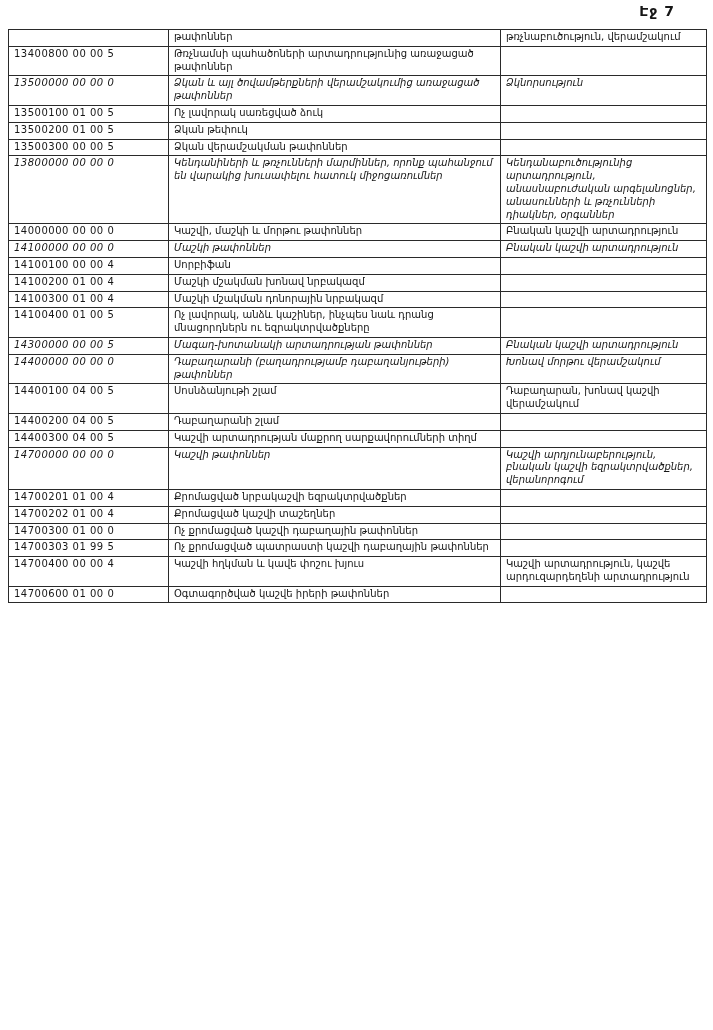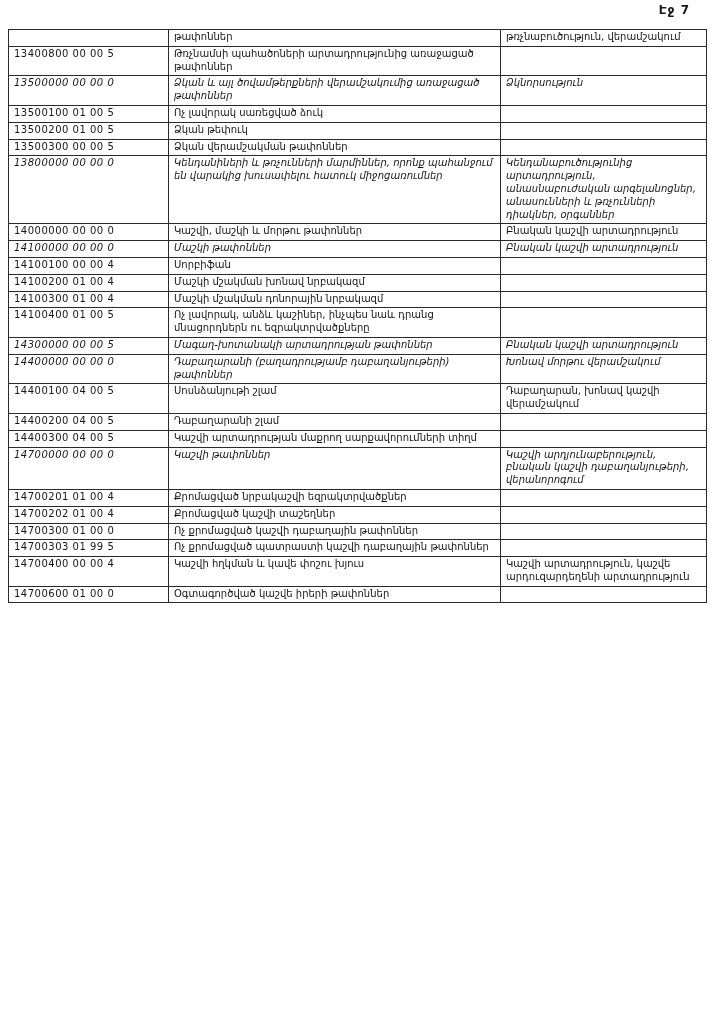--- a/index.html
+++ b/index.html
@@ -6,22 +6,22 @@
   body{
     width:713px;height:1030px;
     background:#ffffff;
     font-family:"DejaVu Sans", sans-serif;
     color:#161616;
     position:relative;
     overflow:hidden;
   }
   .page-number{
     position:absolute;
-    top:3px;right:23px;
-    font-size:12px;
+    top:3px;right:38px;
+    font-size:14px;
     font-weight:bold;
     letter-spacing:1px;
   }
   table.waste-table{
     position:absolute;
     top:29px;left:8px;
     width:698px;
     border-collapse:collapse;
     table-layout:fixed;
     font-size:10px;
@@ -143,21 +143,21 @@
     <td class="note-cell"></td>
   </tr>
       <tr>
     <td class="code-cell">14400300 04 00 5</td>
     <td class="desc-cell">Կաշվի արտադրության մաքրող սարքավորումների տիղմ</td>
     <td class="note-cell"></td>
   </tr>
       <tr class="italic">
     <td class="code-cell">14700000 00 00 0</td>
     <td class="desc-cell">Կաշվի թափոններ</td>
-    <td class="note-cell">Կաշվի արդյունաբերություն, բնական կաշվի դաբաղանյութերի, վերանորոգում</td>
+    <td class="note-cell">Կաշվի արդյունաբերություն, բնական կաշվի եզրակտրվածքներ, վերանորոգում</td>
   </tr>
       <tr>
     <td class="code-cell">14700201 01 00 4</td>
     <td class="desc-cell">Քրոմացված նրբակաշվի եզրակտրվածքներ</td>
     <td class="note-cell"></td>
   </tr>
       <tr>
     <td class="code-cell">14700202 01 00 4</td>
     <td class="desc-cell">Քրոմացված կաշվի տաշեղներ</td>
     <td class="note-cell"></td>

